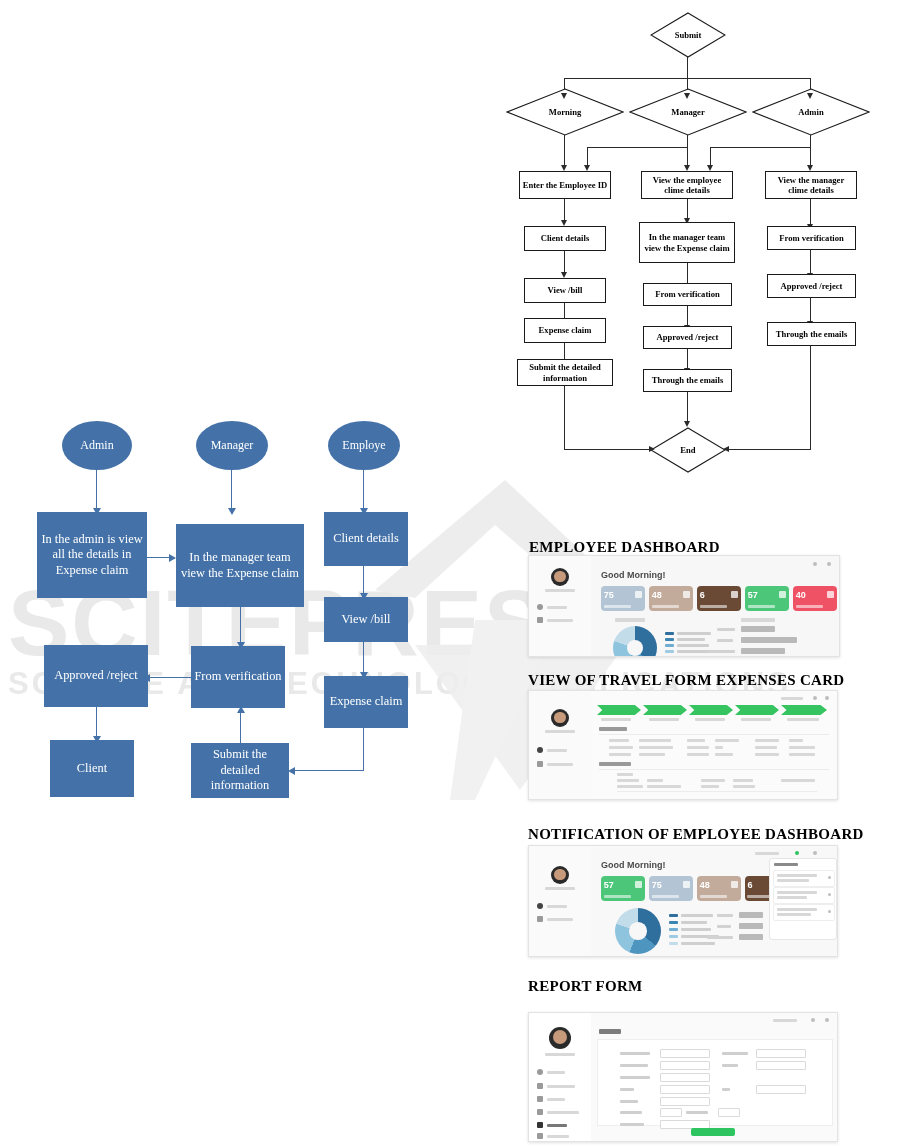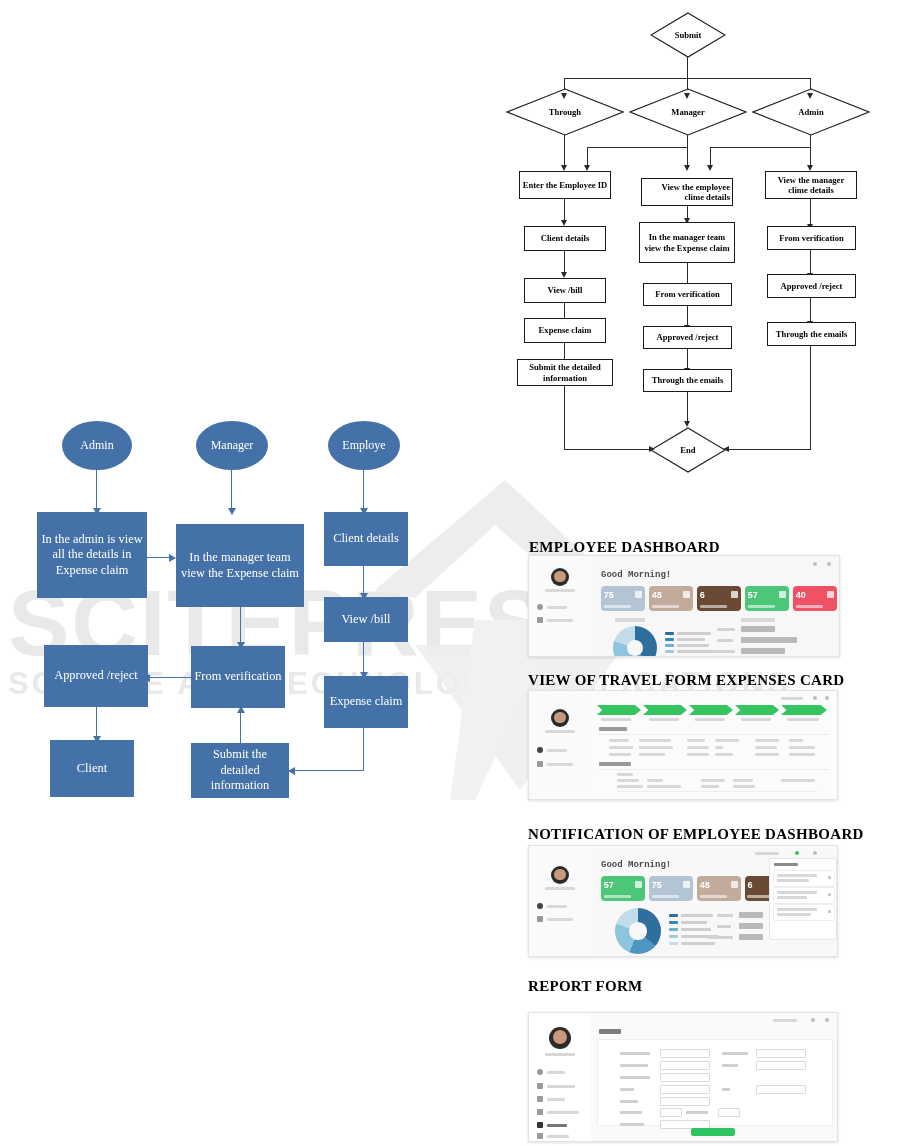--- a/index.html
+++ b/index.html
@@ -62,21 +62,21 @@
                  border-radius:50%;background:#c69a7a;}
   .mini-txt{position:absolute;background:#d8d8d8;border-radius:1px;}
   .mini-ic{position:absolute;background:#9a9a9a;border-radius:1px;}
   .card{position:absolute;border-radius:4px;}
   .card .num{position:absolute;left:6%;top:14%;font-family:"Liberation Sans",sans-serif;
              font-weight:700;color:#fff;font-size:9px;}
   .card .lbl{position:absolute;left:6%;bottom:12%;height:3px;width:62%;
              background:rgba(255,255,255,.55);border-radius:1px;}
   .card .ic{position:absolute;right:7%;top:20%;width:7px;height:7px;border-radius:1px;
             background:rgba(255,255,255,.75);}
-  .greet{position:absolute;font-family:Liberation Mono, monospace;font-weight:700;
+  .greet{position:absolute;font-family:Liberation Sans, sans-serif;font-weight:700;
          color:#4a4a4a;text-align:center;}
   .donut{position:absolute;border-radius:50%;}
   .donut::after{content:"";position:absolute;left:31%;top:31%;width:38%;height:38%;
                 border-radius:50%;background:#f7f7f7;}
   .leg-row{position:absolute;height:3px;}
   .leg-sw{position:absolute;left:0;top:0;width:9px;height:3px;border-radius:1px;}
   .leg-tx{position:absolute;left:12px;top:0;height:3px;background:#cfcfcf;border-radius:1px;}
   .bar-lbl{position:absolute;height:3px;background:#d2d2d2;border-radius:1px;}
   .bar-val{position:absolute;height:6px;background:#b9b9b9;border-radius:1px;}
   .green-pill{position:absolute;background:#2ec45f;border-radius:2px;}
@@ -111,21 +111,21 @@
     <div class="lineT" style="left:564px;top:78px;width:1.4px;height:16px;"></div>
     <div class="lineT" style="left:687px;top:78px;width:1.4px;height:16px;"></div>
     <div class="lineT" style="left:810px;top:78px;width:1.4px;height:16px;"></div>
     <div class="arrT down" style="left:561px;top:93px;"></div>
     <div class="arrT down" style="left:684px;top:93px;"></div>
     <div class="arrT down" style="left:807px;top:93px;"></div>
 
     <svg class="dia-shape" style="left:506px;top:88px;" width="118" height="48">
       <polygon points="59,1 117,24 59,47 1,24" fill="#fff" stroke="#1a1a1a" stroke-width="1.1"></polygon>
     </svg>
-    <div class="node dia" style="left:506px;top:88px;width:118px;height:48px;">Through</div>
+    <div class="node dia" style="left:506px;top:88px;width:118px;height:48px;">Morning</div>
 
     <svg class="dia-shape" style="left:629px;top:88px;" width="118" height="48">
       <polygon points="59,1 117,24 59,47 1,24" fill="#fff" stroke="#1a1a1a" stroke-width="1.1"></polygon>
     </svg>
     <div class="node dia" style="left:629px;top:88px;width:118px;height:48px;">Manager</div>
 
     <svg class="dia-shape" style="left:752px;top:88px;" width="118" height="48">
       <polygon points="59,1 117,24 59,47 1,24" fill="#fff" stroke="#1a1a1a" stroke-width="1.1"></polygon>
     </svg>
     <div class="node dia" style="left:752px;top:88px;width:118px;height:48px;">Admin</div>
@@ -161,21 +161,21 @@
 
     <div class="node box" style="left:524px;top:318px;width:82px;height:25px;">Expense claim</div>
     <div class="lineT" style="left:564px;top:343px;width:1.4px;height:17px;"></div>
     <div class="arrT down" style="left:561px;top:359px;"></div>
 
     <div class="node box" style="left:517px;top:359px;width:96px;height:27px;">Submit the detailed information</div>
     <div class="lineT" style="left:564px;top:386px;width:1.4px;height:64px;"></div>
     <div class="lineT" style="left:564px;top:449px;width:86px;height:1.4px;"></div>
     <div class="arrT right" style="left:649px;top:446px;"></div>
 
-    <div class="node box" style="left:641px;top:178px;width:92px;height:28px;text-align:right;">View the employee clime details</div>
+    <div class="node box" style="left:641px;top:171px;width:92px;height:28px;">View the employee clime details</div>
     <div class="lineT" style="left:687px;top:199px;width:1.4px;height:20px;"></div>
     <div class="arrT down" style="left:684px;top:218px;"></div>
 
     <div class="node box" style="left:639px;top:222px;width:96px;height:41px;">In the manager team view the Expense claim</div>
     <div class="lineT" style="left:687px;top:263px;width:1.4px;height:21px;"></div>
     <div class="arrT down" style="left:684px;top:283px;"></div>
 
     <div class="node box" style="left:643px;top:283px;width:89px;height:23px;">From verification</div>
     <div class="lineT" style="left:687px;top:306px;width:1.4px;height:20px;"></div>
     <div class="arrT down" style="left:684px;top:325px;"></div>

